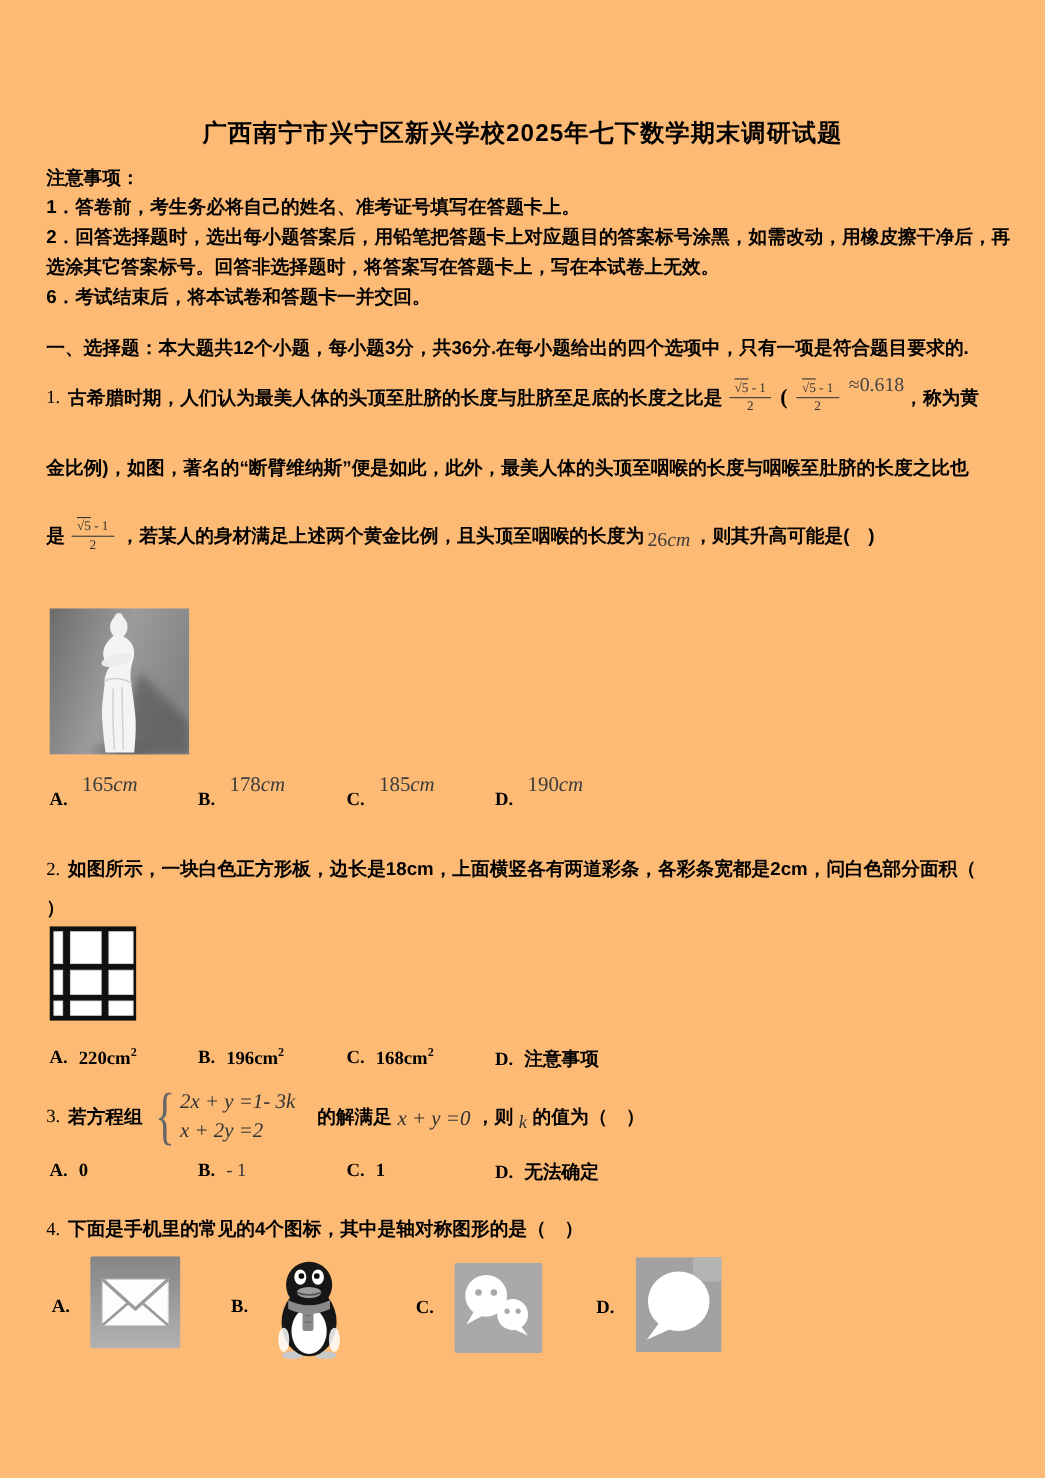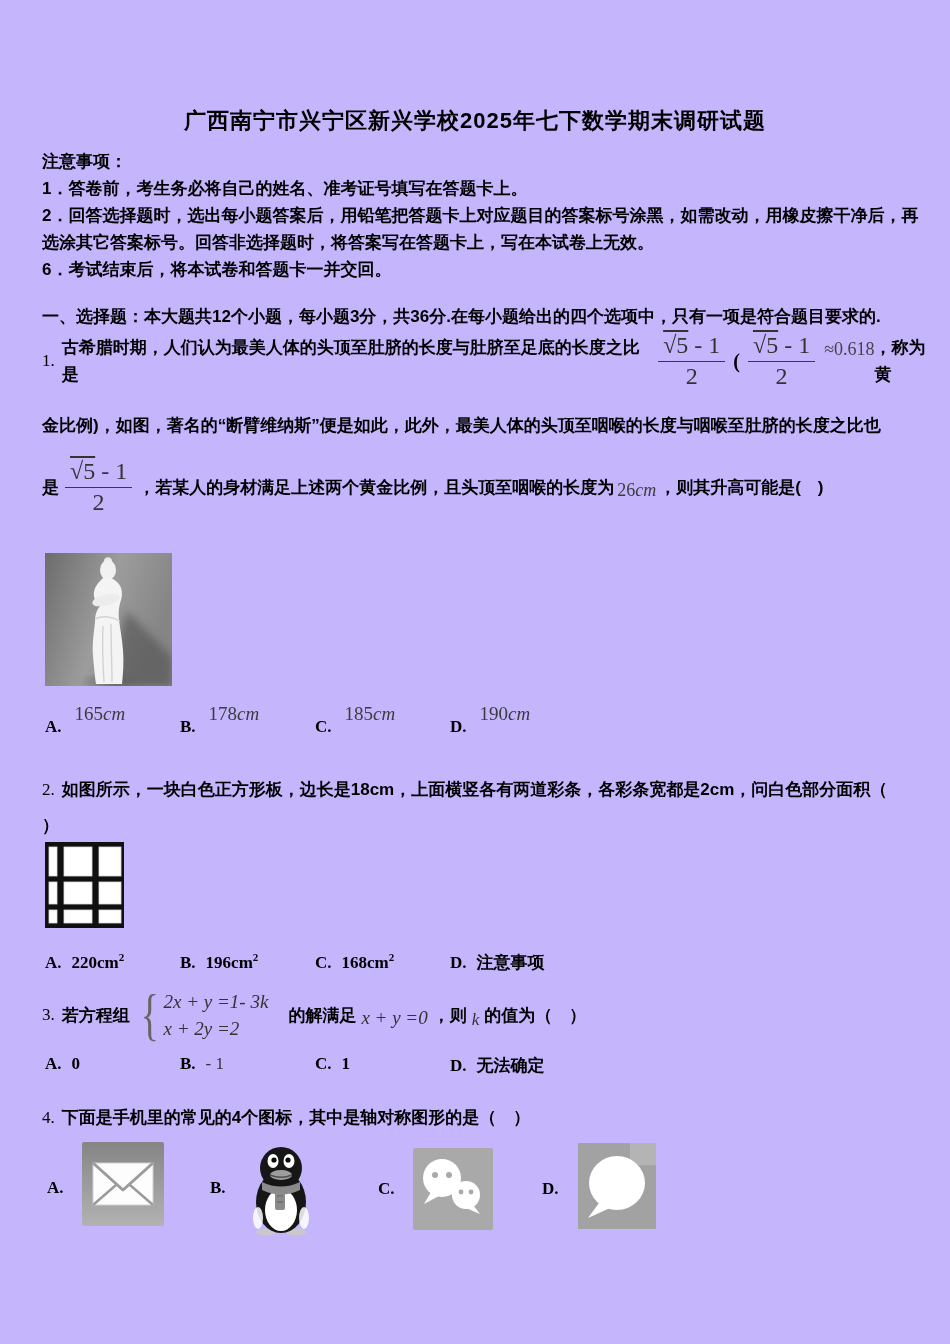--- a/index.html
+++ b/index.html
@@ -1,25 +1,25 @@
 <!DOCTYPE html>
 <html><head>
 <meta charset="utf-8">
 <style>
   html,body{margin:0;padding:0;background:#e8e8e8;}
-  .page{position:relative;width:950px;height:1344px;background:#c4b5fd;margin:0 auto;overflow:hidden;
+  .page{position:relative;width:950px;height:1344px;background:#fdba74;margin:0 auto;overflow:hidden;
         font-family:"Liberation Sans",sans-serif;color:#000;}
   .abs{position:absolute;}
   .title{left:0;top:106px;width:950px;text-align:center;font-size:22px;font-weight:bold;letter-spacing:1px;}
   .cn{font-size:17px;font-weight:bold;line-height:27px;}
   .serif{font-family:"Liberation Serif",serif;}
   .qnum{font-family:"Liberation Serif",serif;font-weight:400;font-size:17px;margin-right:7px;}
   .flexrow{display:flex;align-items:center;}
   .frac{display:inline-flex;flex-direction:column;align-items:center;margin:0 6px;
-        font-family:"Liberation Serif",serif;font-size:24px;font-style:normal;color:#333;line-height:1.15;}
+        font-family:"Liberation Serif",serif;font-size:12px;font-style:normal;color:#333;line-height:1.15;}
   .frac .fnum{border-bottom:1.6px solid #3a3a3a;padding:0 5px 1px;white-space:nowrap;}
   .frac .fden{padding-top:1px;}
   .rad{text-decoration:overline;}
   .approx{font-family:"Liberation Serif",serif;font-size:18px;color:#444;position:relative;top:-12px;margin-left:3px;}
   .paren{font-size:20px;font-weight:bold;margin:0 2px;}
   .olabel{font-family:"Liberation Serif",serif;font-weight:bold;font-size:17px;}
   .optA{left:45px;}  .optB{left:180px;} .optC{left:315px;} .optD{left:450px;}
   .q1val{font-family:"Liberation Serif",serif;font-size:19px;color:#3c3c3c;position:relative;top:-13px;margin-left:13px;}
   .q1val i{font-style:italic;}
   .q2val{font-family:"Liberation Serif",serif;font-weight:bold;font-size:17px;margin-left:10px;}

